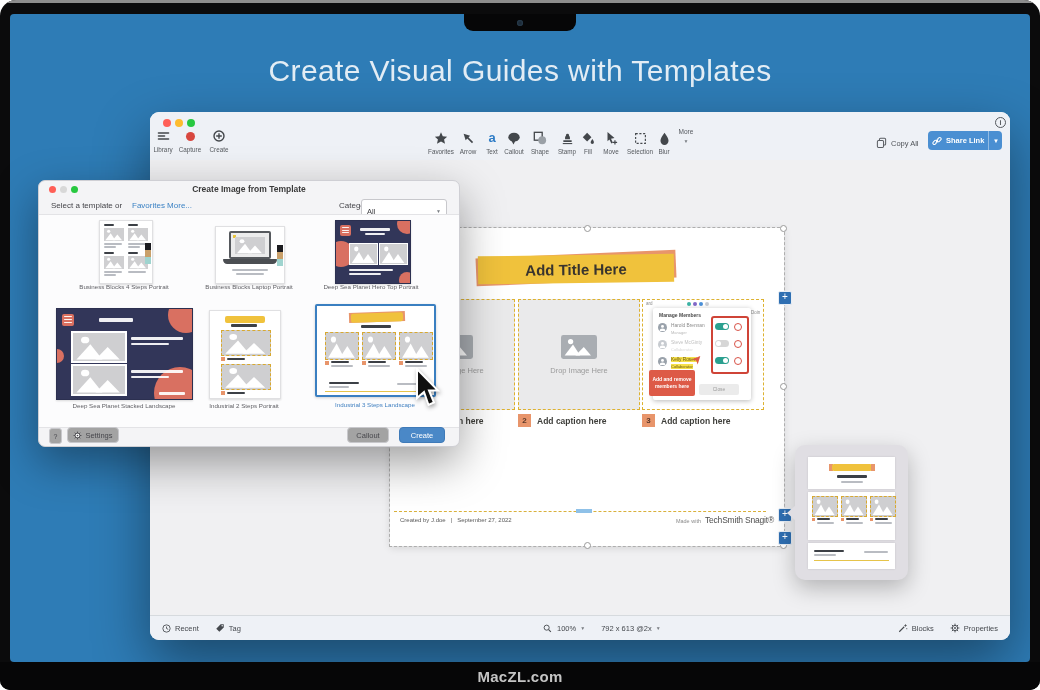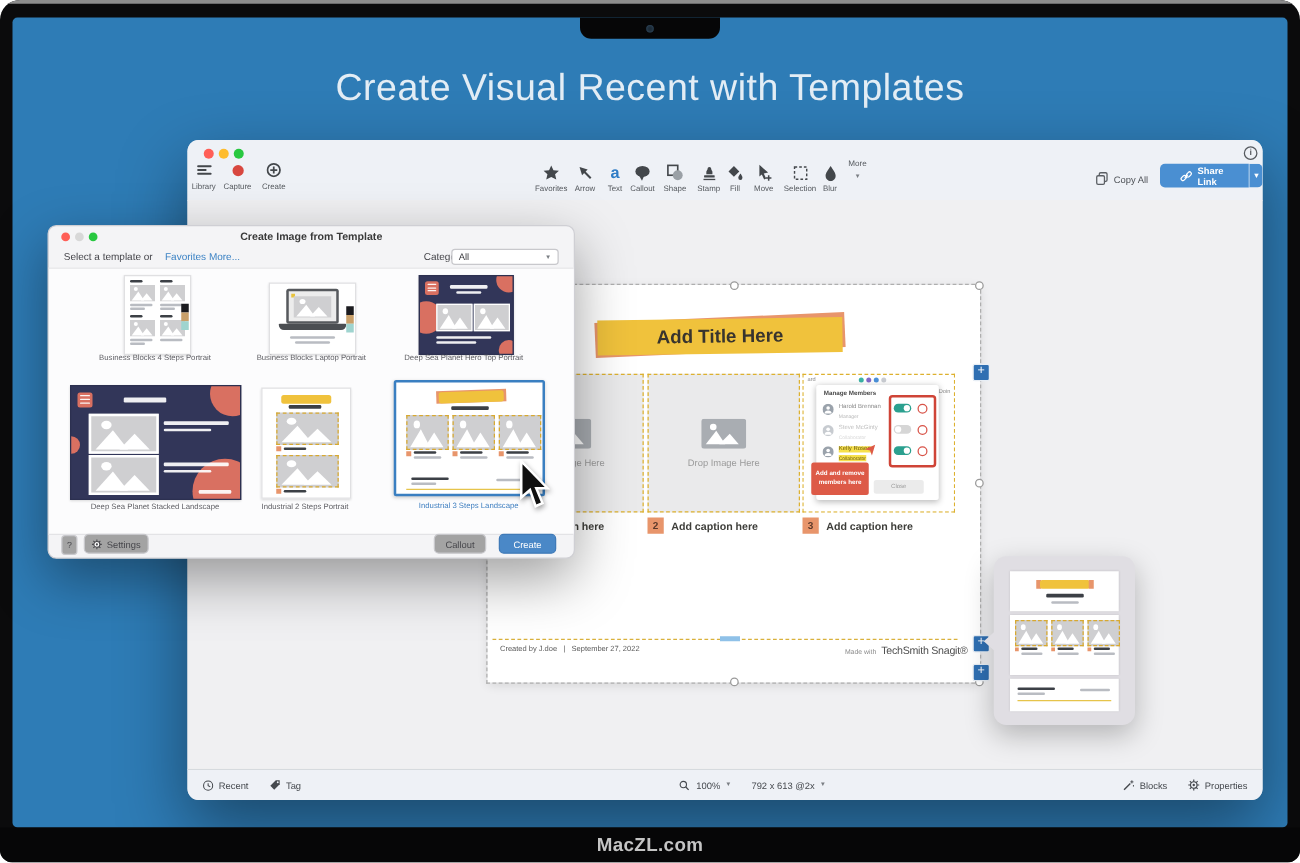--- a/index.html
+++ b/index.html
@@ -20,21 +20,21 @@
   .tl-red{left:13px;background:#ff5f57;}
   .tl-yellow{left:25px;background:#febc2e;}
   .tl-green{left:37px;background:#28c840;}
   .tbtn{position:absolute;top:17px;width:30px;display:flex;flex-direction:column;align-items:center;gap:3px;}
   .tbtn .lab, .tool .lab{font-size:6.3px;color:#55595e;white-space:nowrap;}
   .tool{position:absolute;top:19px;width:34px;display:flex;flex-direction:column;align-items:center;gap:3px;}
   .tico{height:14px;display:flex;align-items:center;justify-content:center;}
   .capture-dot{width:9px;height:9px;border-radius:50%;background:#d8473f;}
   .copyall{position:absolute;left:726px;top:25px;display:flex;align-items:center;gap:4px;font-size:7.5px;color:#4f5358;}
   .share{position:absolute;left:778px;top:19px;height:19px;display:flex;}
-  .share .main{display:flex;align-items:center;gap:4px;background:#4a8fd2;color:#fff;font-size:7.5px;font-weight:bold;padding:0 16px;border-radius:4px 0 0 4px;}
+  .share .main{display:flex;align-items:center;gap:4px;background:#4a8fd2;color:#fff;font-size:7.5px;font-weight:bold;padding:0 4px;border-radius:4px 0 0 4px;}
   .share .seg{width:13px;background:#4a8fd2;border-left:1px solid rgba(255,255,255,.4);border-radius:0 4px 4px 0;color:#fff;font-size:6px;display:flex;align-items:center;justify-content:center;}
   .info{position:absolute;left:845px;top:5px;width:9px;height:9px;border:1px solid #55595e;border-radius:50%;color:#55595e;font-size:7px;line-height:9px;text-align:center;font-weight:bold;}
   .canvas{position:absolute;left:0;top:48px;right:0;bottom:24px;background:#f0f0f2;}
   .statusbar{position:absolute;left:0;right:0;bottom:0;height:24px;background:#eef1f6;border-top:1px solid #d6dade;border-radius:0 0 9px 9px;font-size:7.5px;color:#45494e;}
   .sb-left{position:absolute;left:12px;top:0;height:24px;display:flex;align-items:center;gap:16px;}
   .sb-center{position:absolute;left:393px;top:0;height:24px;display:flex;align-items:center;gap:5px;}
   .sb-right{position:absolute;right:12px;top:0;height:24px;display:flex;align-items:center;gap:16px;}
   .sb-item{display:flex;align-items:center;gap:4px;}
   .caret{font-size:5px;color:#7a7e83;}
 
@@ -75,21 +75,21 @@
   .marrow{position:absolute;left:49px;top:52px;font-size:12px;color:#dd5a47;transform:rotate(-48deg);}
   .mclose{position:absolute;left:56px;top:84px;width:40px;height:11px;background:#ebebeb;border-radius:2px;font-size:4.8px;color:#9b9b9b;display:flex;align-items:center;justify-content:center;}
 
   
   .dialog{position:absolute;left:38px;top:180px;width:422px;height:267px;background:#f4f4f6;border-radius:7px;box-shadow:0 16px 45px rgba(0,0,0,.38);border:1px solid #cfcfd4;box-sizing:border-box;}
   .dhead{position:absolute;left:0;top:0;right:0;height:17px;}
   .dtitle{position:absolute;left:0;top:0;width:100%;text-align:center;line-height:17px;font-size:8.5px;font-weight:bold;color:#3a3a3a;}
   .dlights span{position:absolute;width:7px;height:7px;border-radius:50%;top:5px;}
   .dsub{position:absolute;left:0;top:17px;right:0;height:16px;font-size:8px;color:#45454a;}
   .dlink{color:#3b82c4;}
-  .dselect{position:absolute;right:12px;top:1px;width:86px;height:13px;background:#fff;border:1px solid #c8c8cc;border-radius:3px;font-size:7.5px;color:#3c3c40;display:flex;align-items:center;padding:0 5px;box-sizing:border-box;justify-content:space-between;}
+  .dselect{position:absolute;right:12px;top:1px;width:86px;height:13px;background:#fff;border:1px solid #c8c8cc;border-radius:3px;font-size:7.5px;color:#3c3c40;display:flex;align-items:center;padding:11px 5px;box-sizing:border-box;justify-content:space-between;}
   .dgrid{position:absolute;left:0;top:33px;right:0;height:212px;background:#fcfcfd;border-top:1px solid #e3e3e6;border-bottom:1px solid #e3e3e6;}
   .thumb{position:absolute;background:#fff;border:1px solid #e0e0e2;box-shadow:0 1px 2px rgba(0,0,0,.14);}
   .navy{background:#323659;border-color:#2c3050;overflow:hidden;}
   .tlabel{position:absolute;font-size:6.2px;color:#5f5f64;text-align:center;white-space:nowrap;}
   .tlabel.sel{color:#3f7fc0;}
   .tsel{border:2px solid #3a7fc1;border-radius:2px;box-shadow:0 1px 3px rgba(0,0,0,.18);background:#fff;overflow:visible;}
   .bar{position:absolute;height:2px;background:#3c4046;border-radius:1px;}
   .gb{background:#b9bcc2;}
   .wb{background:rgba(255,255,255,.92);}
   .ib{position:absolute;background:#cfcfd1;overflow:hidden;}
@@ -110,21 +110,21 @@
 </style>
 </head>
 <body>
 
 <div class="stage">
   <div class="top-edge"></div>
   <div class="screen"></div>
   <div class="notch">
       <div class="camera"></div>
     </div>
-  <div class="hero">Create Visual Recent with Templates</div>
+  <div class="hero">Create Visual Guides with Templates</div>
 
   <div class="window">
     <div class="toolbar">
       <div class="lights">
         <span class="tl-red"></span>
         <span class="tl-yellow"></span>
         <span class="tl-green"></span>
       </div>
 
       <div class="tbtn" style="left:-2px;">

